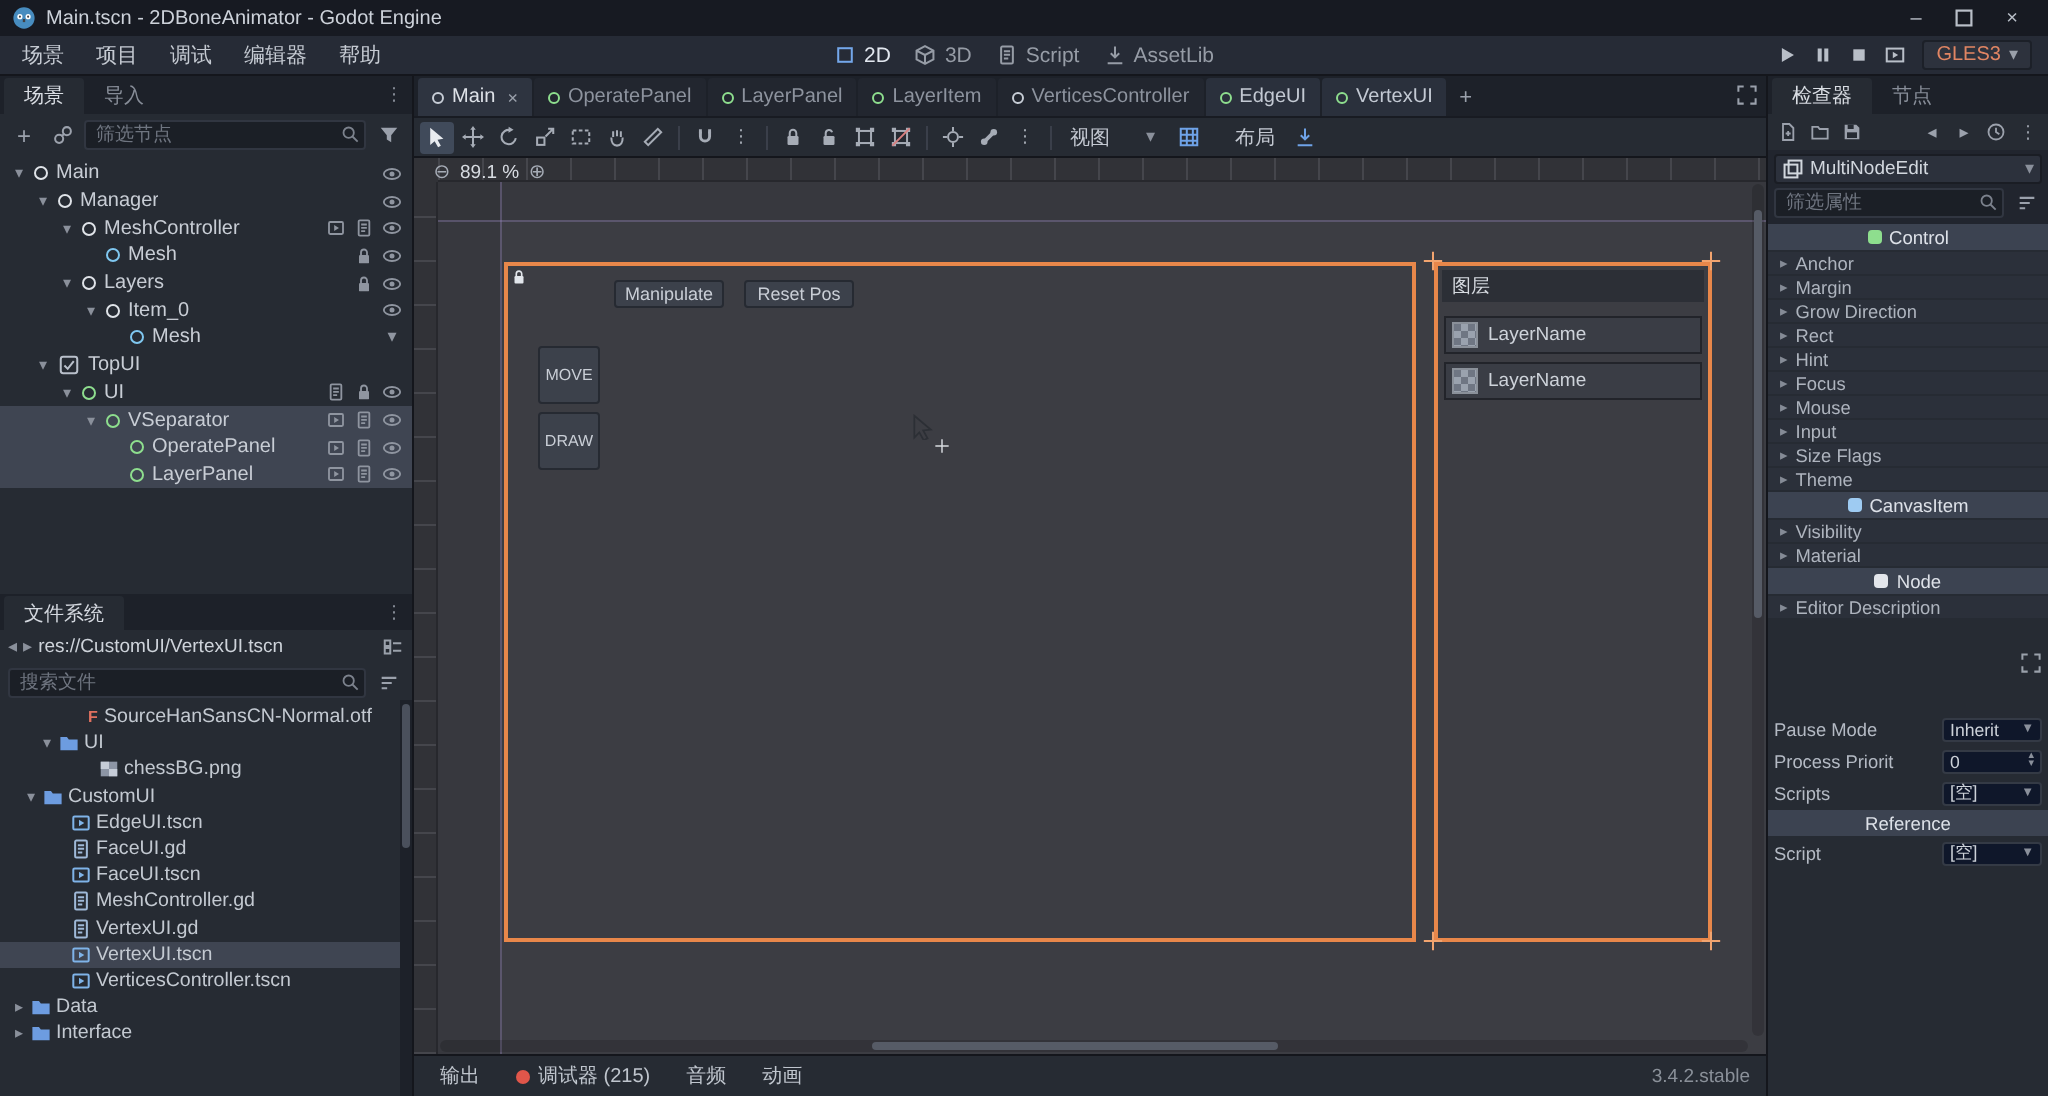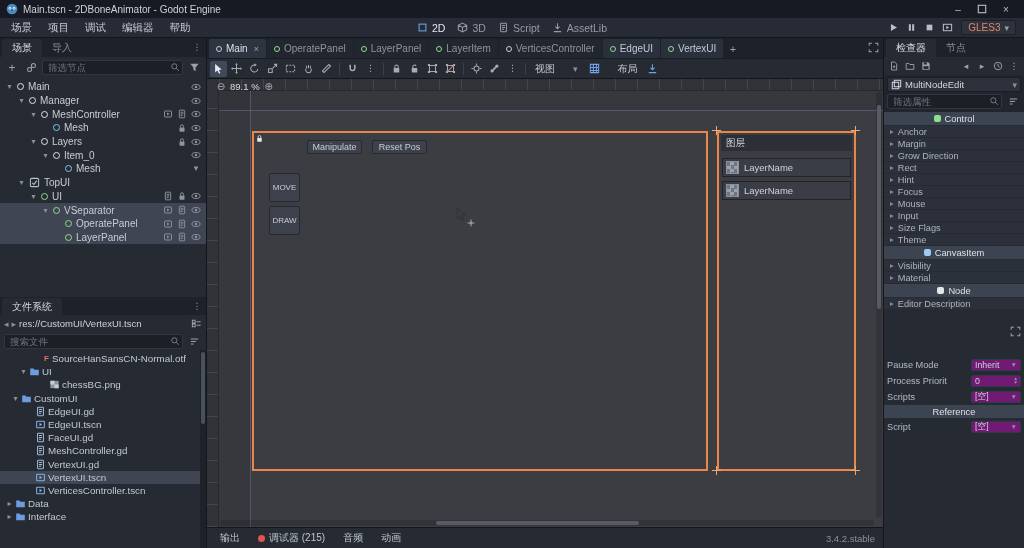--- a/index.html
+++ b/index.html
@@ -130,21 +130,21 @@
   .insp-filter{display:flex;gap:3px;align-items:center;margin:0 3px 3px;flex:none}
   .insp-list{flex:1;background:#262b33;overflow:hidden;display:flex;flex-direction:column}
   .cat{height:13px;background:#3c4351;display:flex;align-items:center;justify-content:center;gap:4px;color:#dde1e8;font-size:9.3px;margin-bottom:1px;flex:none}
   .cdot{width:7px;height:7px;border-radius:2px;flex:none}
   .grp{height:11px;background:#2b303a;display:flex;align-items:center;gap:4px;padding-left:6px;color:#aeb4be;font-size:9.2px;margin-bottom:1px;flex:none}
   .grp .arr{color:#858b96;font-size:7.5px}
   .descbox{height:46px;position:relative;margin-bottom:1px;flex:none}
   .descbox .expandbtn{position:absolute;right:3px;top:16px;color:#9aa1ab}
   .prop{height:15px;display:flex;align-items:center;gap:2px;padding:0 3px;margin-bottom:1px;flex:none}
   .prop .lbl{flex:1;color:#b4bac4;font-size:9.2px;white-space:nowrap;overflow:hidden;text-overflow:ellipsis}
-  .pval{width:50px;height:12px;background:#701a75;border:1px solid #343a45;border-radius:2px;display:flex;align-items:center;padding:0 3px;color:#ccd1d8;font-size:8.8px;justify-content:space-between;flex:none}
+  .pval{width:50px;height:12px;background:#0f172a;border:1px solid #343a45;border-radius:2px;display:flex;align-items:center;padding:0 3px;color:#ccd1d8;font-size:8.8px;justify-content:space-between;flex:none}
   .pval .dd{color:#8a909b;font-size:6.5px}
   .spin{display:flex;flex-direction:column;line-height:3.4px;font-size:5.5px;color:#8a909b}
 </style>
 </head>
 <body>
 
 <div class="window">
 
   <div class="titlebar">
     <span class="ico">
@@ -632,49 +632,49 @@
             <span class="ico " style="color: rgb(109, 156, 224); margin-right: 2px;">
               <svg viewBox="0 0 12 12">
                 <path fill="currentColor" d="M1.3 2.7h3.6l1 1.4h4.8V10H1.3z"></path>
               </svg>
             </span>
             <span class="nm">CustomUI</span>
           </div>
           <div class="frow">
             <span style="width: 24px; flex: 0 0 auto;"></span>
             <span class="arrcell"></span>
+            <span class="ico " style="color: rgb(127, 179, 232); margin-right: 2px;">
+              <svg viewBox="0 0 12 12">
+                <rect stroke="currentColor" x="1.8" y="2.4" width="8.4" height="7.2" rx=".7"></rect>
+                <path fill="currentColor" d="M4.9 4.2l2.9 1.8-2.9 1.8z"></path>
+              </svg>
+            </span>
+            <span class="nm">EdgeUI.tscn</span>
+          </div>
+          <div class="frow">
+            <span style="width: 24px; flex: 0 0 auto;"></span>
+            <span class="arrcell"></span>
             <span class="ico " style="color: rgb(159, 185, 216); margin-right: 2px;">
               <svg viewBox="0 0 12 12">
                 <rect stroke="currentColor" x="2.8" y="1.4" width="6.4" height="9.2" rx=".7"></rect>
                 <path stroke="currentColor" d="M4.3 3.9h3.4M4.3 5.9h3.4M4.3 7.9h2.4"></path>
               </svg>
             </span>
-            <span class="nm">EdgeUI.gd</span>
+            <span class="nm">FaceUI.gd</span>
           </div>
           <div class="frow">
             <span style="width: 24px; flex: 0 0 auto;"></span>
             <span class="arrcell"></span>
             <span class="ico " style="color: rgb(127, 179, 232); margin-right: 2px;">
               <svg viewBox="0 0 12 12">
                 <rect stroke="currentColor" x="1.8" y="2.4" width="8.4" height="7.2" rx=".7"></rect>
                 <path fill="currentColor" d="M4.9 4.2l2.9 1.8-2.9 1.8z"></path>
               </svg>
             </span>
-            <span class="nm">EdgeUI.tscn</span>
-          </div>
-          <div class="frow">
-            <span style="width: 24px; flex: 0 0 auto;"></span>
-            <span class="arrcell"></span>
-            <span class="ico " style="color: rgb(159, 185, 216); margin-right: 2px;">
-              <svg viewBox="0 0 12 12">
-                <rect stroke="currentColor" x="2.8" y="1.4" width="6.4" height="9.2" rx=".7"></rect>
-                <path stroke="currentColor" d="M4.3 3.9h3.4M4.3 5.9h3.4M4.3 7.9h2.4"></path>
-              </svg>
-            </span>
-            <span class="nm">FaceUI.gd</span>
+            <span class="nm">FaceUI.tscn</span>
           </div>
           <div class="frow">
             <span style="width: 24px; flex: 0 0 auto;"></span>
             <span class="arrcell"></span>
             <span class="ico " style="color: rgb(159, 185, 216); margin-right: 2px;">
               <svg viewBox="0 0 12 12">
                 <rect stroke="currentColor" x="2.8" y="1.4" width="6.4" height="9.2" rx=".7"></rect>
                 <path stroke="currentColor" d="M4.3 3.9h3.4M4.3 5.9h3.4M4.3 7.9h2.4"></path>
               </svg>
             </span>

